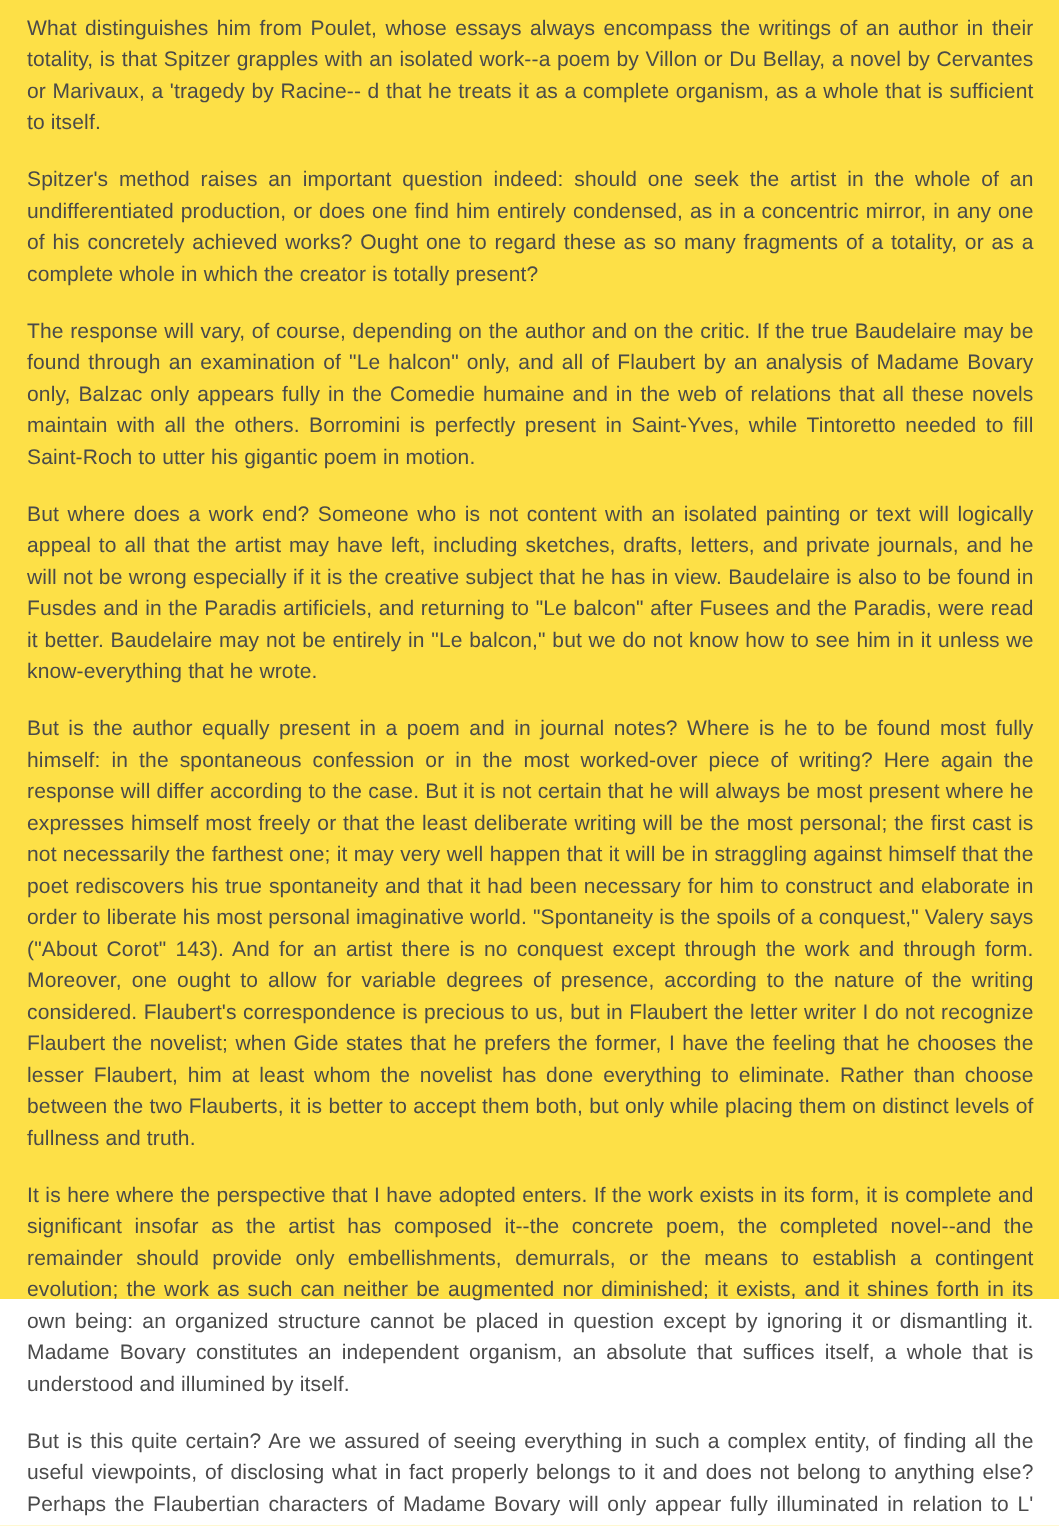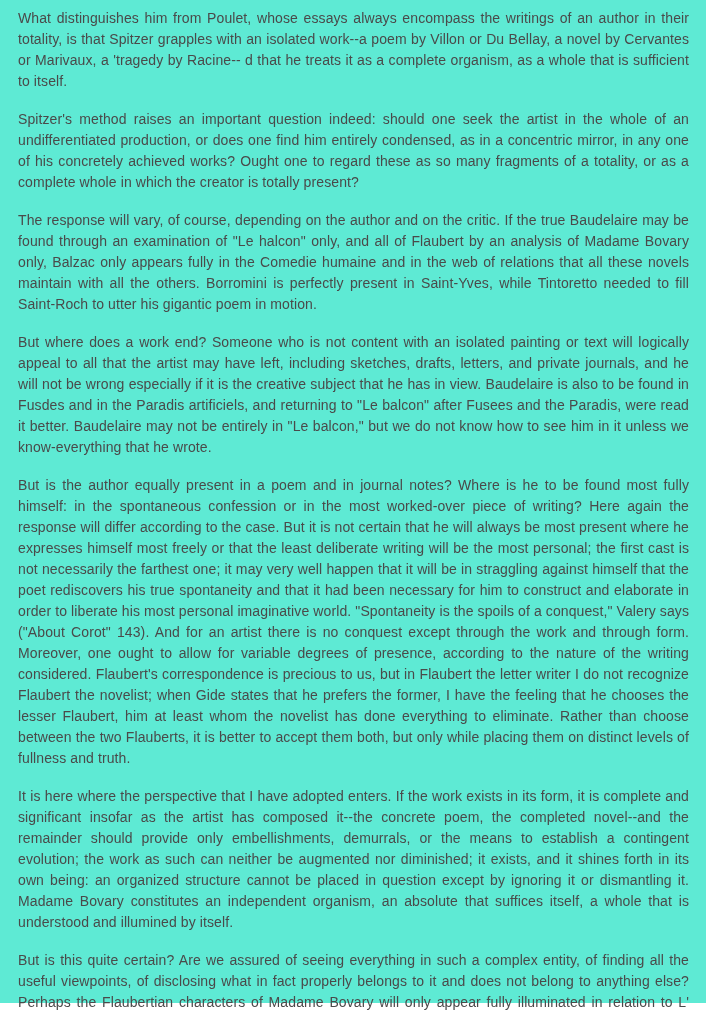--- a/index.html
+++ b/index.html
@@ -9,23 +9,23 @@
   }
   body {
     width: 706px;
     height: 1017px;
     overflow: hidden;
     font-family: "Liberation Sans", sans-serif;
   }
   .page {
     box-sizing: border-box;
     width: 706px;
-    height: 1003px;
+    height: 866px;
     padding: 8px 17px 0 18px;
-    background: #5eead4;
+    background: #fde047;
   }
   .para {
     margin: 0 0 17px 0;
     font-size: 14px;
     line-height: 21px;
     color: #4a4a4a;
     text-align: justify;
     letter-spacing: 0.1px;
   }
 </style>

